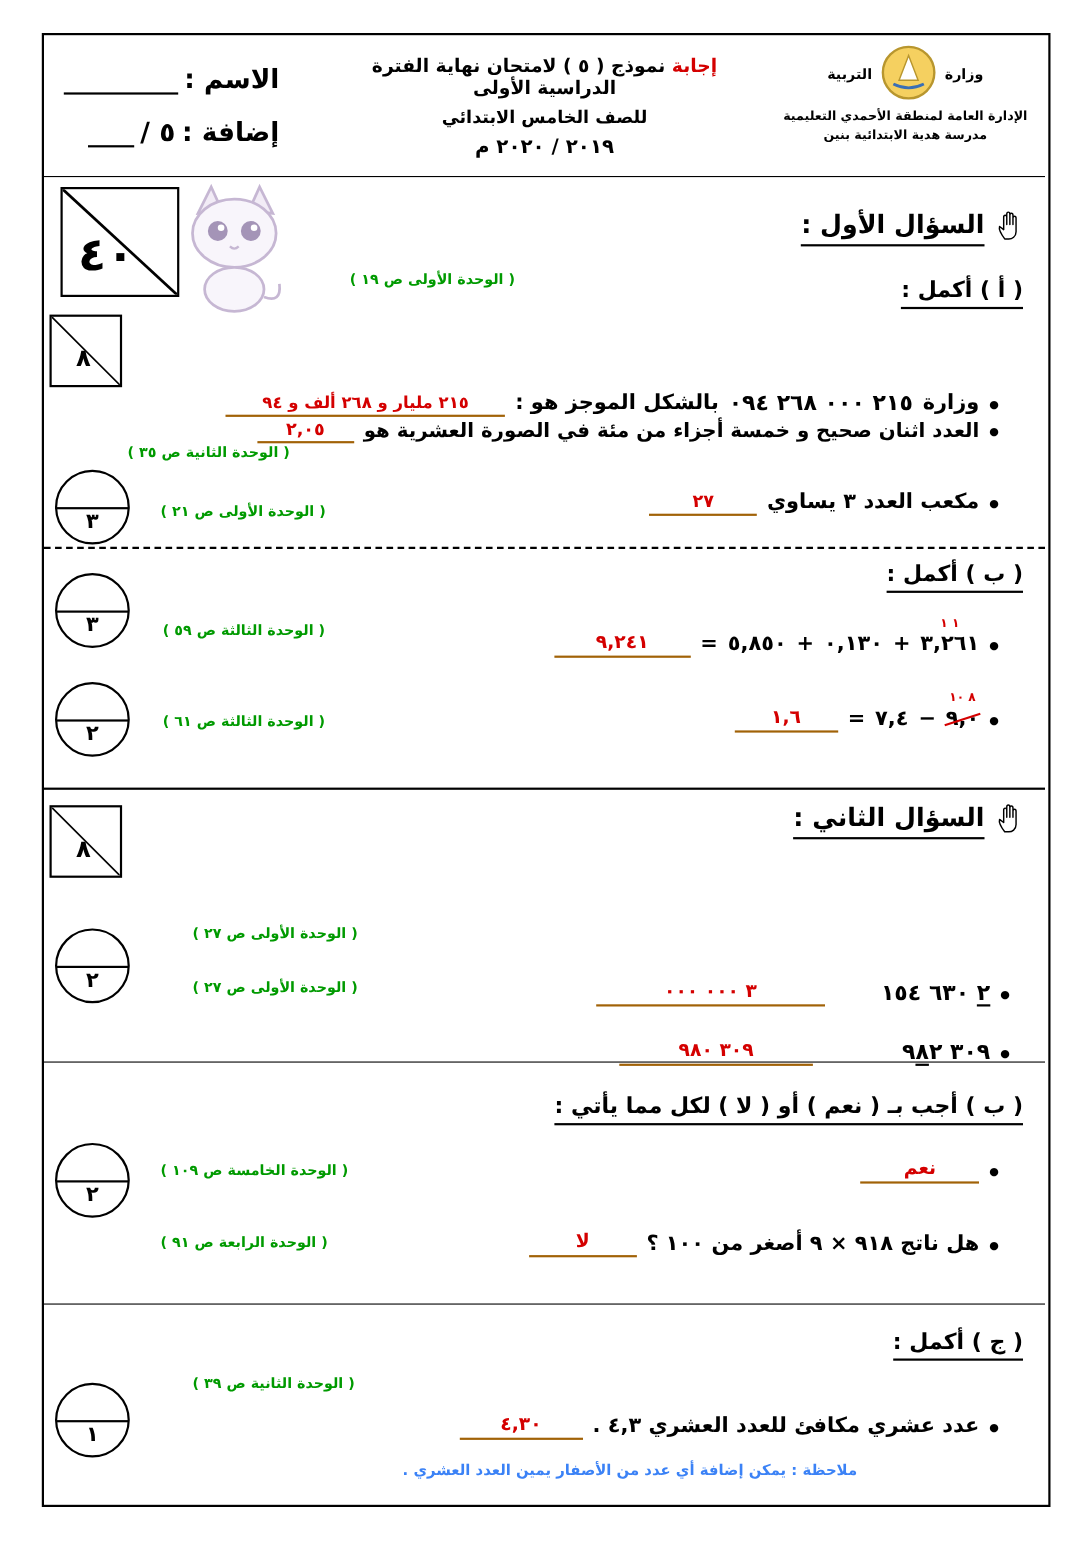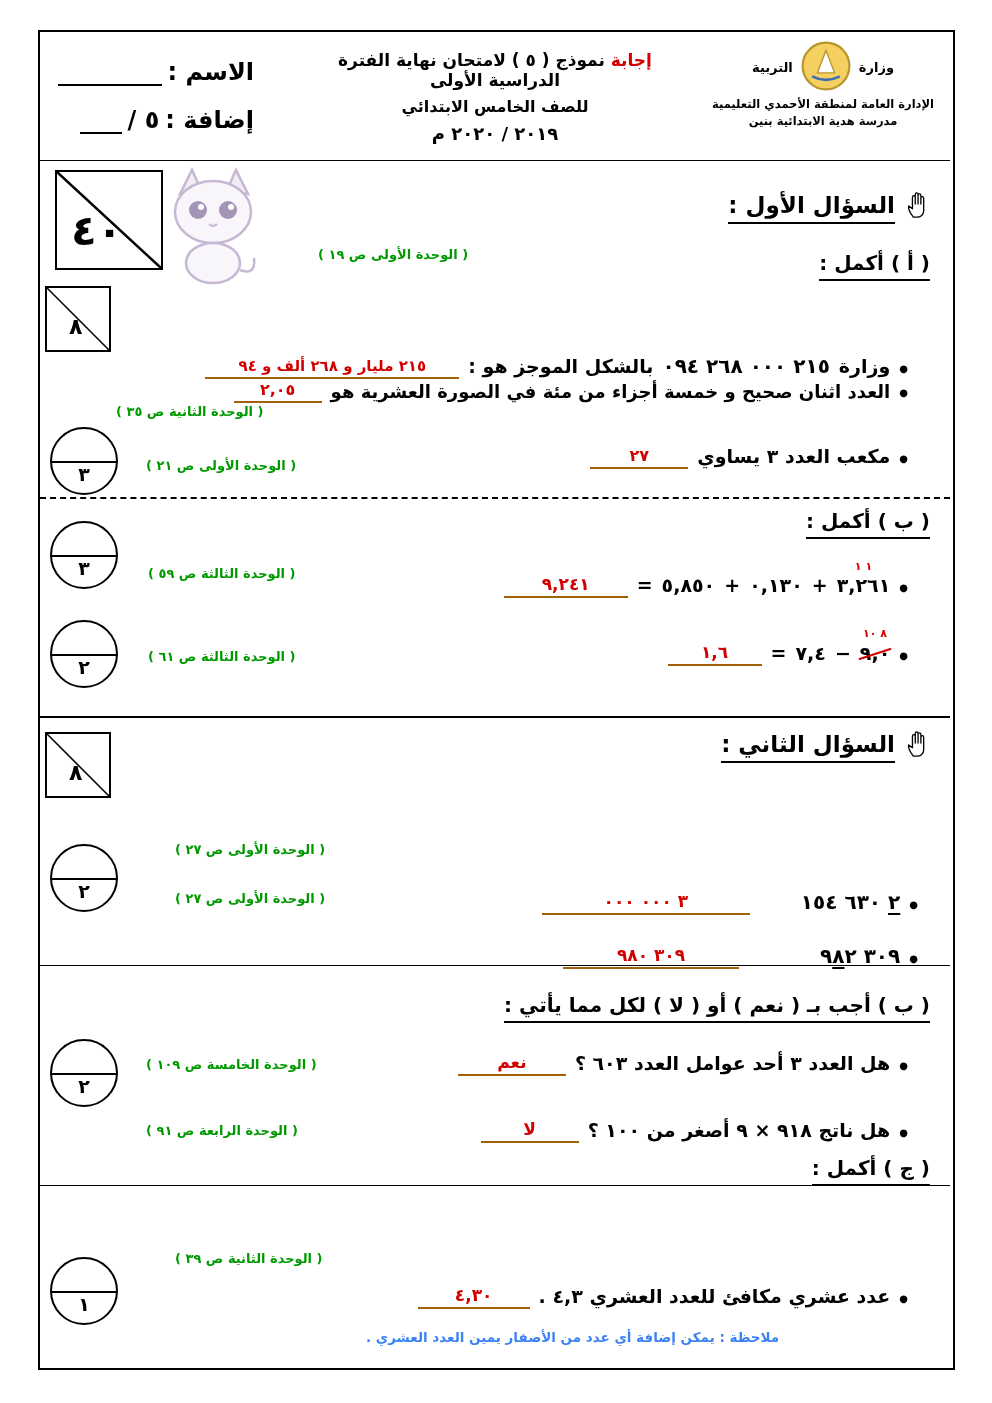--- a/index.html
+++ b/index.html
@@ -271,39 +271,38 @@
   <span class="sub-label" style="position:absolute;top:993px;right:62px">( ب ) أجب بـ ( نعم ) أو ( لا ) لكل مما يأتي :</span>
 
   <div class="circle" style="left:50px;top:1039px">
     <div class="mid"></div>
     <span class="val">٢</span>
   </div>
   <span class="green-ref" style="left:146px;top:1057px">( الوحدة الخامسة ص ١٠٩ )</span>
 
   <div class="row" style="top:1044px;right:84px">
     <span class="bullet">●</span>
-    <span class="qtext">هل العدد ٣ أحد عوامل العدد ٦٠٣ ؟</span>
     <span class="blank" style="min-width:92px">
       <span class="answer" style="font-size:17px">نعم</span>
     </span>
   </div>
 
   <span class="green-ref" style="left:146px;top:1123px">( الوحدة الرابعة ص ٩١ )</span>
 
   <div class="row" style="top:1111px;right:84px">
     <span class="bullet">●</span>
     <span class="qtext">هل ناتج ٩١٨ × ٩ أصغر من ١٠٠ ؟</span>
     <span class="blank" style="min-width:82px">
       <span class="answer" style="font-size:17px">لا</span>
     </span>
   </div>
 
   <div class="hr" style="top:1185px"></div>
 
-  <span class="sub-label" style="position:absolute;top:1156px;right:62px">( ج ) أكمل :</span>
+  <span class="sub-label" style="position:absolute;top:1207px;right:62px">( ج ) أكمل :</span>
 
   <div class="circle" style="left:50px;top:1257px">
     <div class="mid"></div>
     <span class="val">١</span>
   </div>
   <span class="green-ref" style="left:175px;top:1251px">( الوحدة الثانية ص ٣٩ )</span>
 
   <div class="row" style="top:1277px;right:84px">
     <span class="bullet">●</span>
     <span class="qtext">عدد عشري  مكافئ للعدد العشري ٤,٣ .</span>

